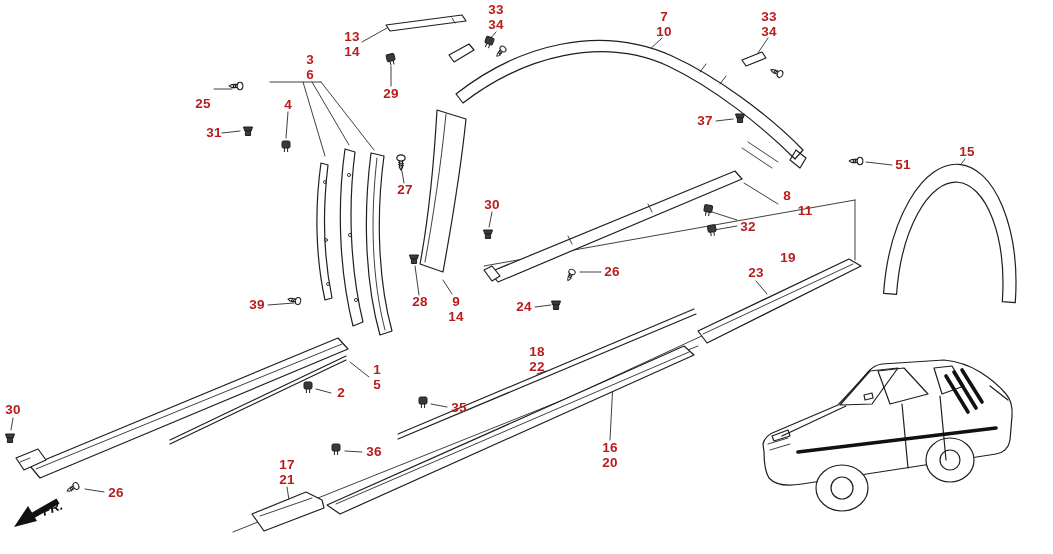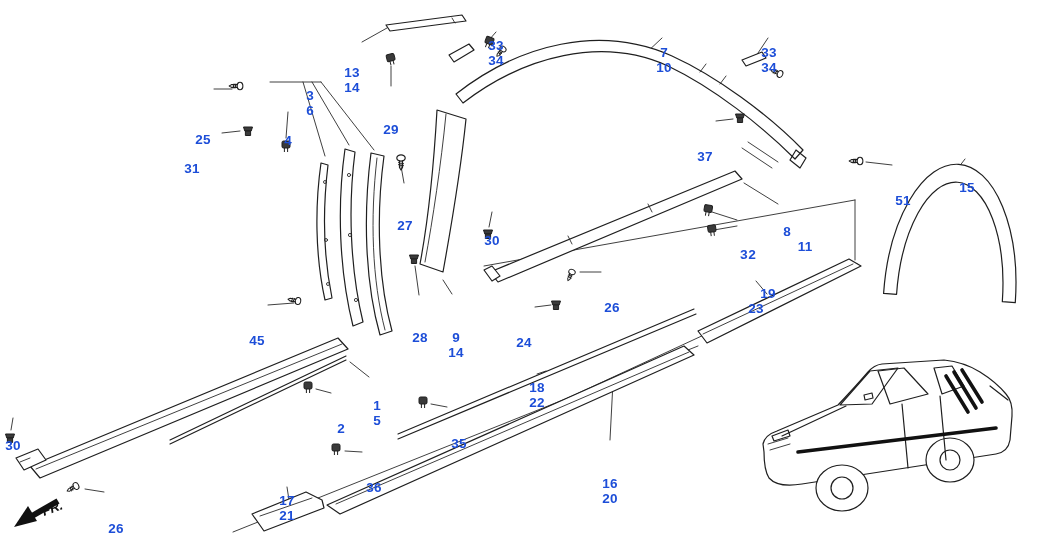--- a/index.html
+++ b/index.html
@@ -1,19 +1,19 @@
 <!DOCTYPE html>
 <html><head>
 <meta charset="utf-8">
 <style>
   html,body{margin:0;padding:0;background:#fff;}
   .stage{position:relative;width:1053px;height:554px;background:#fff;overflow:hidden;
          font-family:"Liberation Sans",sans-serif;}
   .callout{position:absolute;transform:translate(-50%,-50%);font:700 13.5px/1 "Liberation Sans",sans-serif;
-           color:#1d4ed8;letter-spacing:.2px;white-space:nowrap;margin-top:36px;}
+           color:#b91c1c;letter-spacing:.2px;white-space:nowrap;}
   svg{position:absolute;left:0;top:0;}
   .ln{fill:none;stroke:#1f1f1f;stroke-width:1.2;stroke-linecap:round;stroke-linejoin:round;}
   .thin{fill:none;stroke:#2a2a2a;stroke-width:0.9;stroke-linecap:round;}
   .fillw{fill:#ffffff;stroke:#1f1f1f;stroke-width:1.2;stroke-linejoin:round;}
   .dark{fill:#3a3a3a;stroke:#1f1f1f;stroke-width:1;}
   .bold{fill:none;stroke:#111;stroke-width:3.6;stroke-linecap:round;}
   .fr-text{font:italic 700 13px "Liberation Sans",sans-serif;fill:#111;}
 </style>
 </head>
 <body>
@@ -223,36 +223,36 @@
       <span class="callout" style="left: 352px; top: 52px;">14</span>
       <span class="callout" style="left: 664px; top: 17px;">7</span>
       <span class="callout" style="left: 664px; top: 32px;">10</span>
       <span class="callout" style="left: 769px; top: 17px;">33</span>
       <span class="callout" style="left: 769px; top: 32px;">34</span>
       <span class="callout" style="left: 310px; top: 60px;">3</span>
       <span class="callout" style="left: 310px; top: 75px;">6</span>
       <span class="callout" style="left: 203px; top: 104px;">25</span>
       <span class="callout" style="left: 391px; top: 94px;">29</span>
       <span class="callout" style="left: 288px; top: 105px;">4</span>
-      <span class="callout" style="left: 192px; top: 133px;">31</span>
+      <span class="callout" style="left: 214px; top: 133px;">31</span>
       <span class="callout" style="left: 705px; top: 121px;">37</span>
       <span class="callout" style="left: 967px; top: 152px;">15</span>
       <span class="callout" style="left: 903px; top: 165px;">51</span>
       <span class="callout" style="left: 405px; top: 190px;">27</span>
       <span class="callout" style="left: 787px; top: 196px;">8</span>
       <span class="callout" style="left: 492px; top: 205px;">30</span>
       <span class="callout" style="left: 805px; top: 211px;">11</span>
-      <span class="callout" style="left: 748px; top: 220px; font-family: Liberation Mono, monospace;">32</span>
-      <span class="callout" style="left: 768px; top: 258px;">19</span>
+      <span class="callout" style="left: 748px; top: 227px;">32</span>
+      <span class="callout" style="left: 788px; top: 258px;">19</span>
       <span class="callout" style="left: 756px; top: 273px;">23</span>
       <span class="callout" style="left: 612px; top: 272px;">26</span>
       <span class="callout" style="left: 456px; top: 302px;">9</span>
       <span class="callout" style="left: 456px; top: 317px;">14</span>
       <span class="callout" style="left: 420px; top: 302px; text-align: right;">28</span>
-      <span class="callout" style="left: 257px; top: 305px;">45</span>
+      <span class="callout" style="left: 257px; top: 305px;">39</span>
       <span class="callout" style="left: 524px; top: 307px;">24</span>
       <span class="callout" style="left: 537px; top: 352px;">18</span>
       <span class="callout" style="left: 537px; top: 367px;">22</span>
       <span class="callout" style="left: 377px; top: 370px;">1</span>
       <span class="callout" style="left: 377px; top: 385px;">5</span>
       <span class="callout" style="left: 341px; top: 393px;">2</span>
       <span class="callout" style="left: 459px; top: 408px;">35</span>
       <span class="callout" style="left: 13px; top: 410px;">30</span>
       <span class="callout" style="left: 610px; top: 448px;">16</span>
       <span class="callout" style="left: 374px; top: 452px;">36</span>

